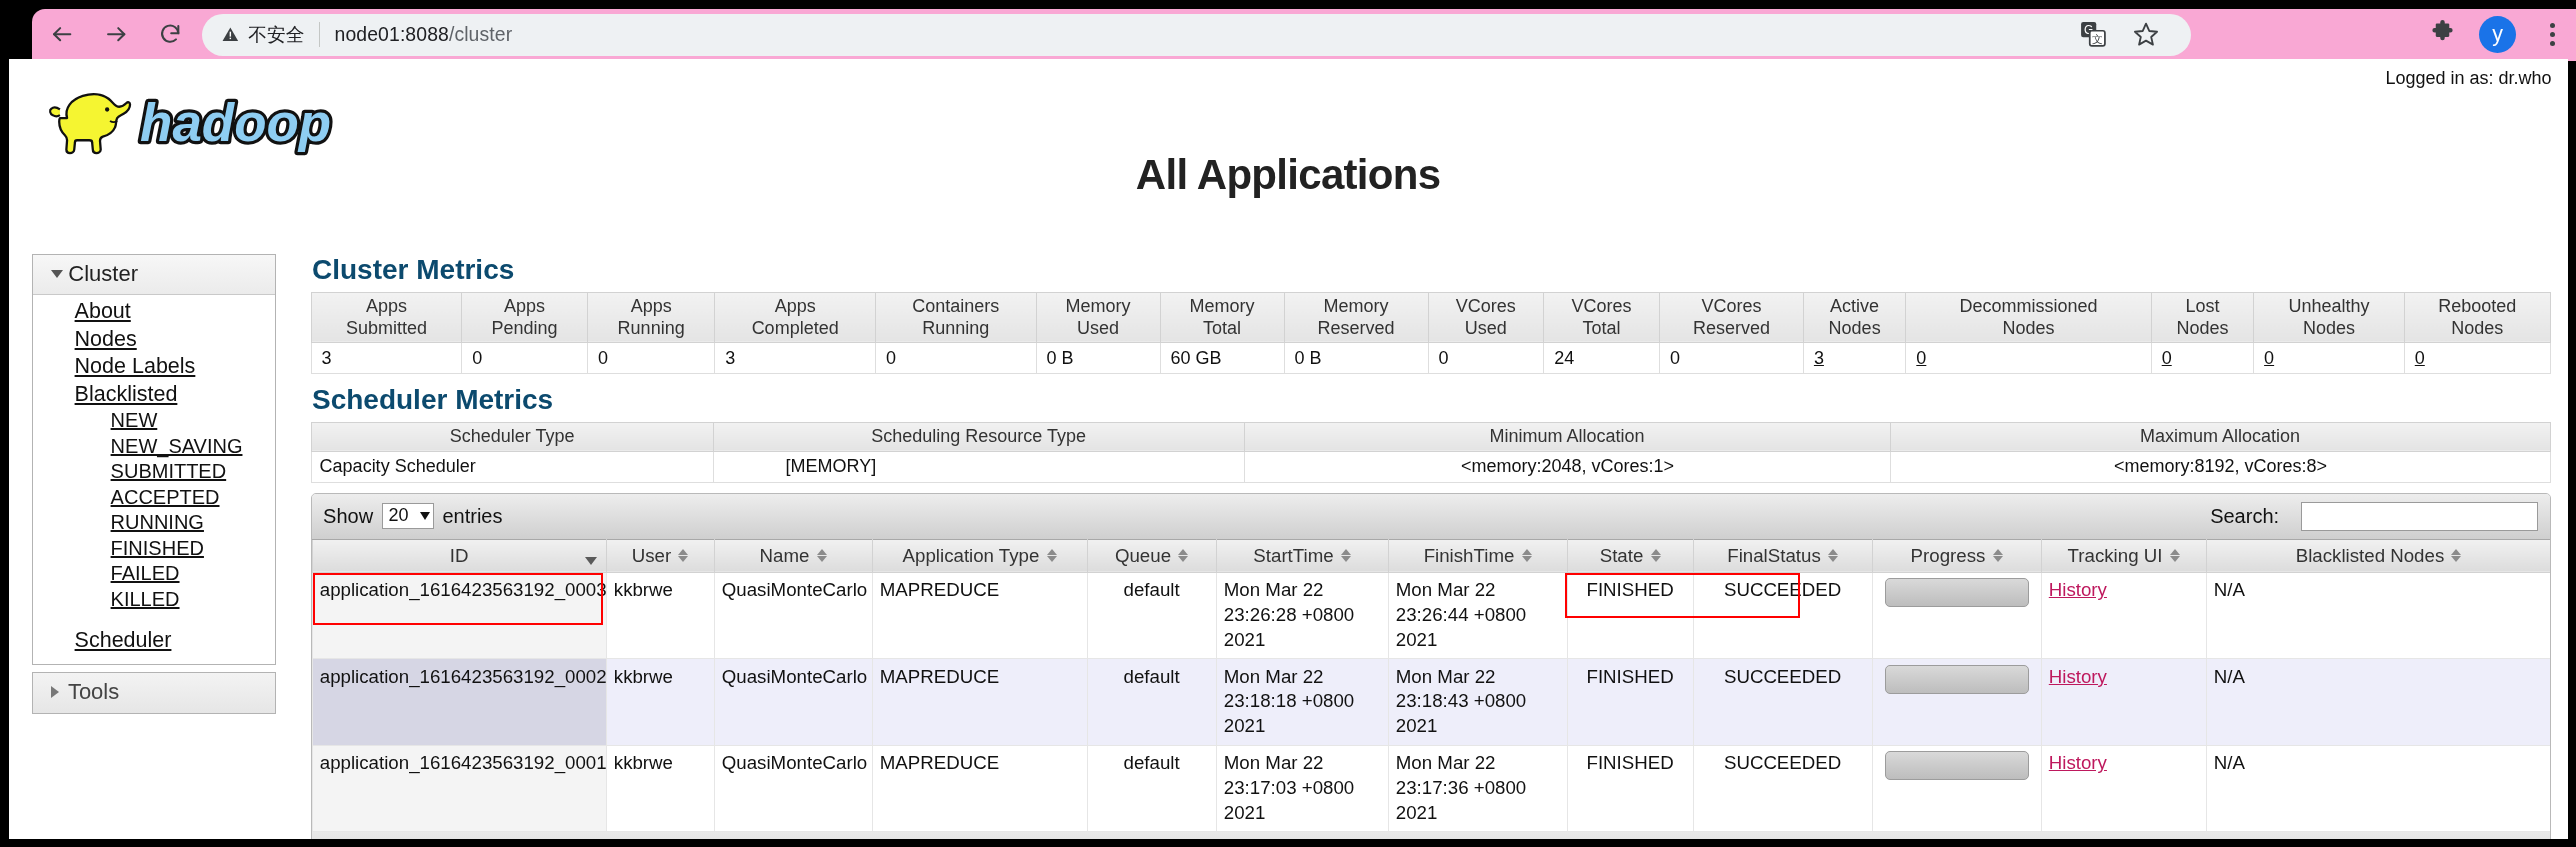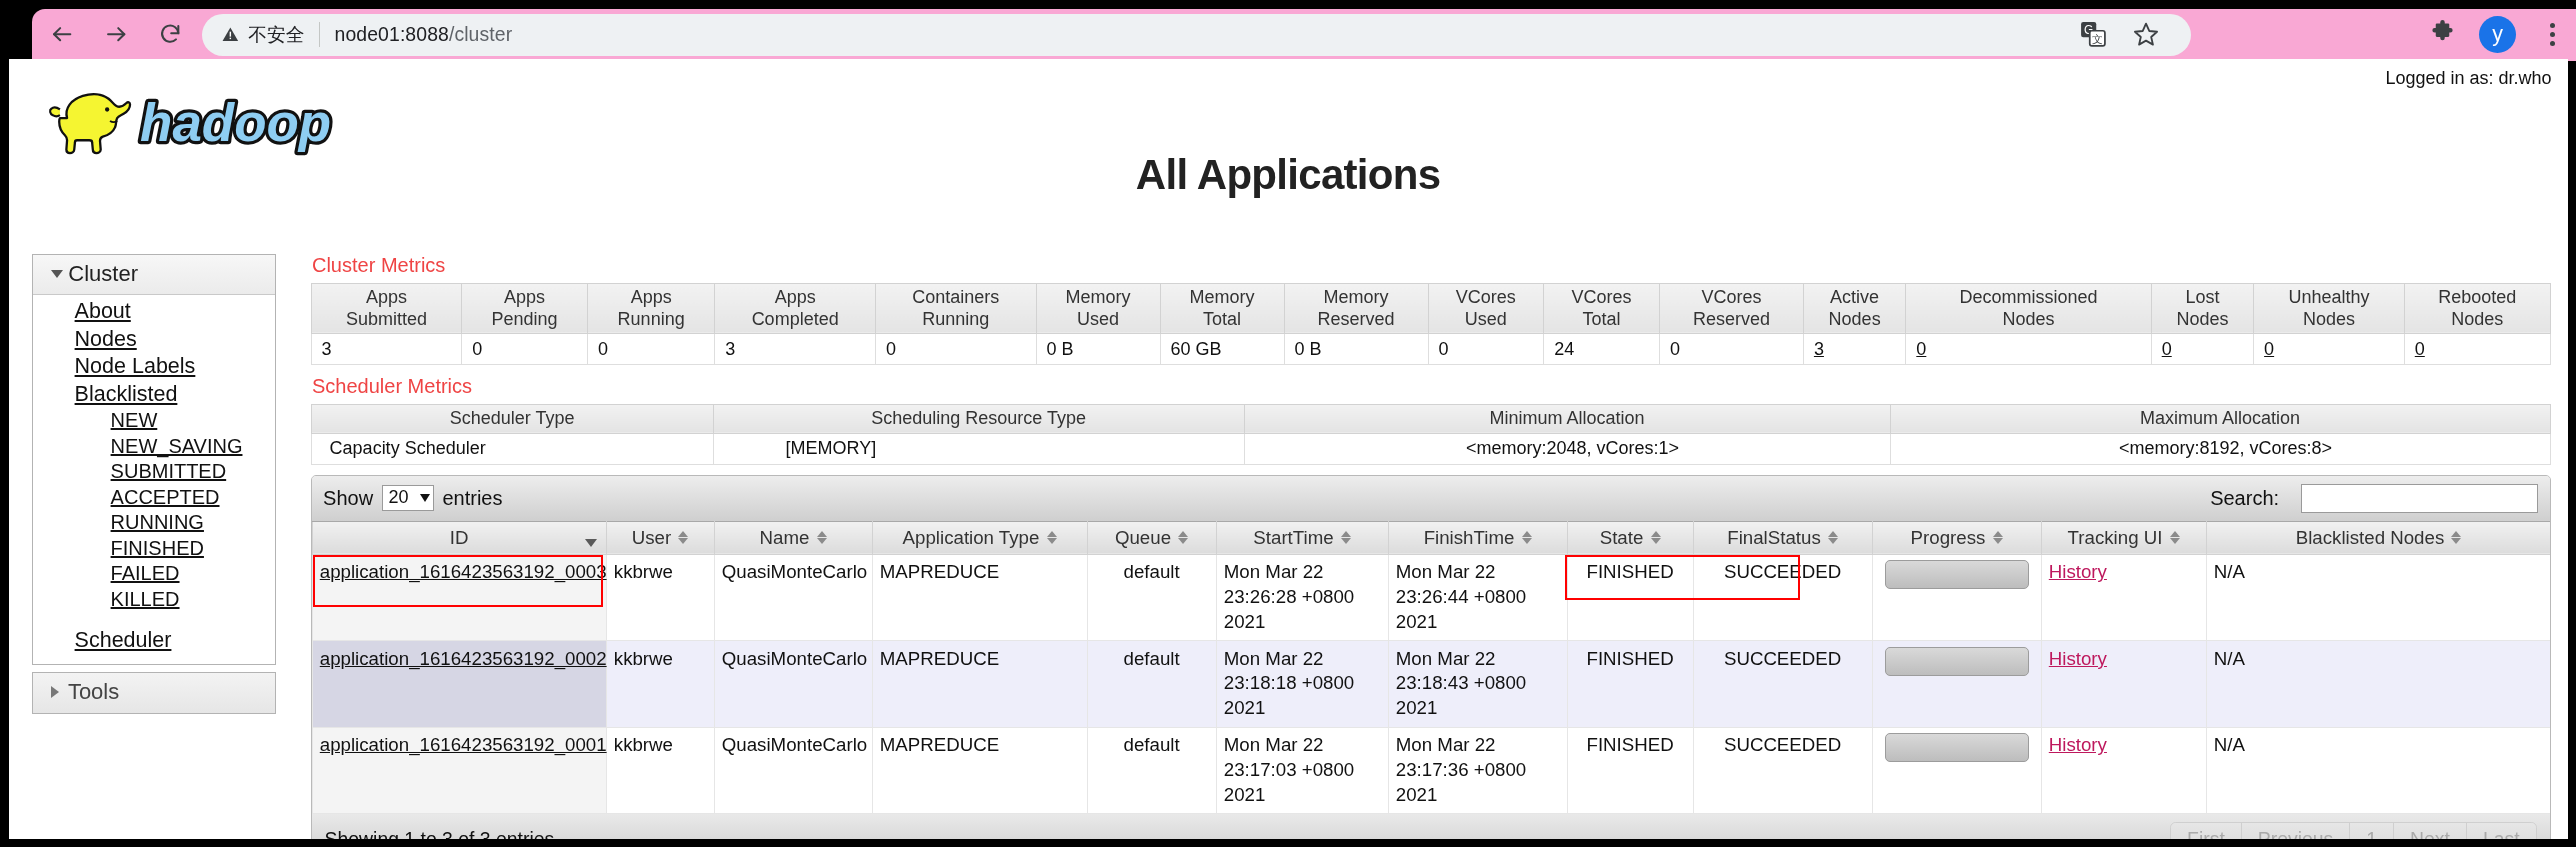--- a/index.html
+++ b/index.html
@@ -93,42 +93,42 @@
   .nav-gap{ height:14.4px; }
   .nav-block-collapsed{
     margin-top:7.2px; border:0.7px solid #b3b3b3;
     background:linear-gradient(#f3f3f3,#e6e6e6);
     font-size:22px; color:#444; padding:6.5px 0 8px 18.7px;
     display:flex; align-items:center; gap:8.6px;
   }
 
   
   #content{ position:absolute; left:302px; top:195px; width:2240px; }
-  .sec-title{ font-size:20px; color:#ef4444; margin:0 0 5.7px 1.4px; font-weight:normal;}
+  .sec-title{ font-size:28px; color:#0c4a6e; margin:0 0 5.7px 1.4px; font-weight:bold;}
   .sec-title.second{ margin-top:10px; }
 
   table.yarn{
     border-collapse:collapse; width:2240px; background:#fff;
     border:0.7px solid #c9c9c9;
   }
   table.yarn th{
     background:linear-gradient(#f2f2f2,#e4e4e4);
     border:0.7px solid #d2d2d2;
     font-weight:normal; font-size:18px; color:#333;
     padding:3.6px 4.3px; text-align:center; line-height:1.18;
   }
   table.yarn td{
     border:0.7px solid #dedede; font-size:18px; color:#111;
     padding:4.3px 7.2px; text-align:center; background:#fff;
   }
   #cluster-metrics td{ text-align:left; padding-left:10px; }
   #cluster-metrics th{ white-space:normal; }
   .metric-link{ color:#111; text-decoration:underline; }
 
-  #scheduler-metrics td{ text-align:left; padding-left:18px;}
+  #scheduler-metrics td{ text-align:left; padding-left:8px;}
   #scheduler-metrics td.ctr{ text-align:center; }
 
   
   #apps-wrap{
     margin-top:10px; width:2240px;
     border:0.7px solid #b9b9b9; border-radius:5px;
     background:linear-gradient(#ececec,#d2d2d2);
     overflow:hidden;
   }
   #apps-toolbar{
@@ -163,21 +163,21 @@
   table#apps-table td{
     border:0.7px solid #e6e6e6; font-size:18.7px; color:#111;
     padding:5.7px 7.2px; vertical-align:top; line-height:1.32; height:75px;
   }
   tr.odd td{ background:#ffffff; }
   tr.even td{ background:#eeeefa; }
   tr.odd td.sorted{ background:#f4f4f4; }
   tr.even td.sorted{ background:#d6d6e4; }
   td.c{ text-align:center; }
   td.l{ text-align:left; }
-  a.app-link{ color:#111; text-decoration:underline; white-space:nowrap; }
+  a.app-link{ color:#111; white-space:nowrap; }
   a.hist-link{ color:#be185d; text-decoration:underline; }
   .progress-bar{
     width:144px; height:29px; border:0.7px solid #9c9c9c; border-radius:5px;
     background:linear-gradient(#d9d9d9,#bdbdbd); margin:0 auto;
   }
   #row0-id-cell{ position:relative; }
   #id-highlight{
     position:absolute; left:0.7px; top:0.7px; width:290px; height:52px;
     border:2.9px solid #ff0000; pointer-events:none;
   }

